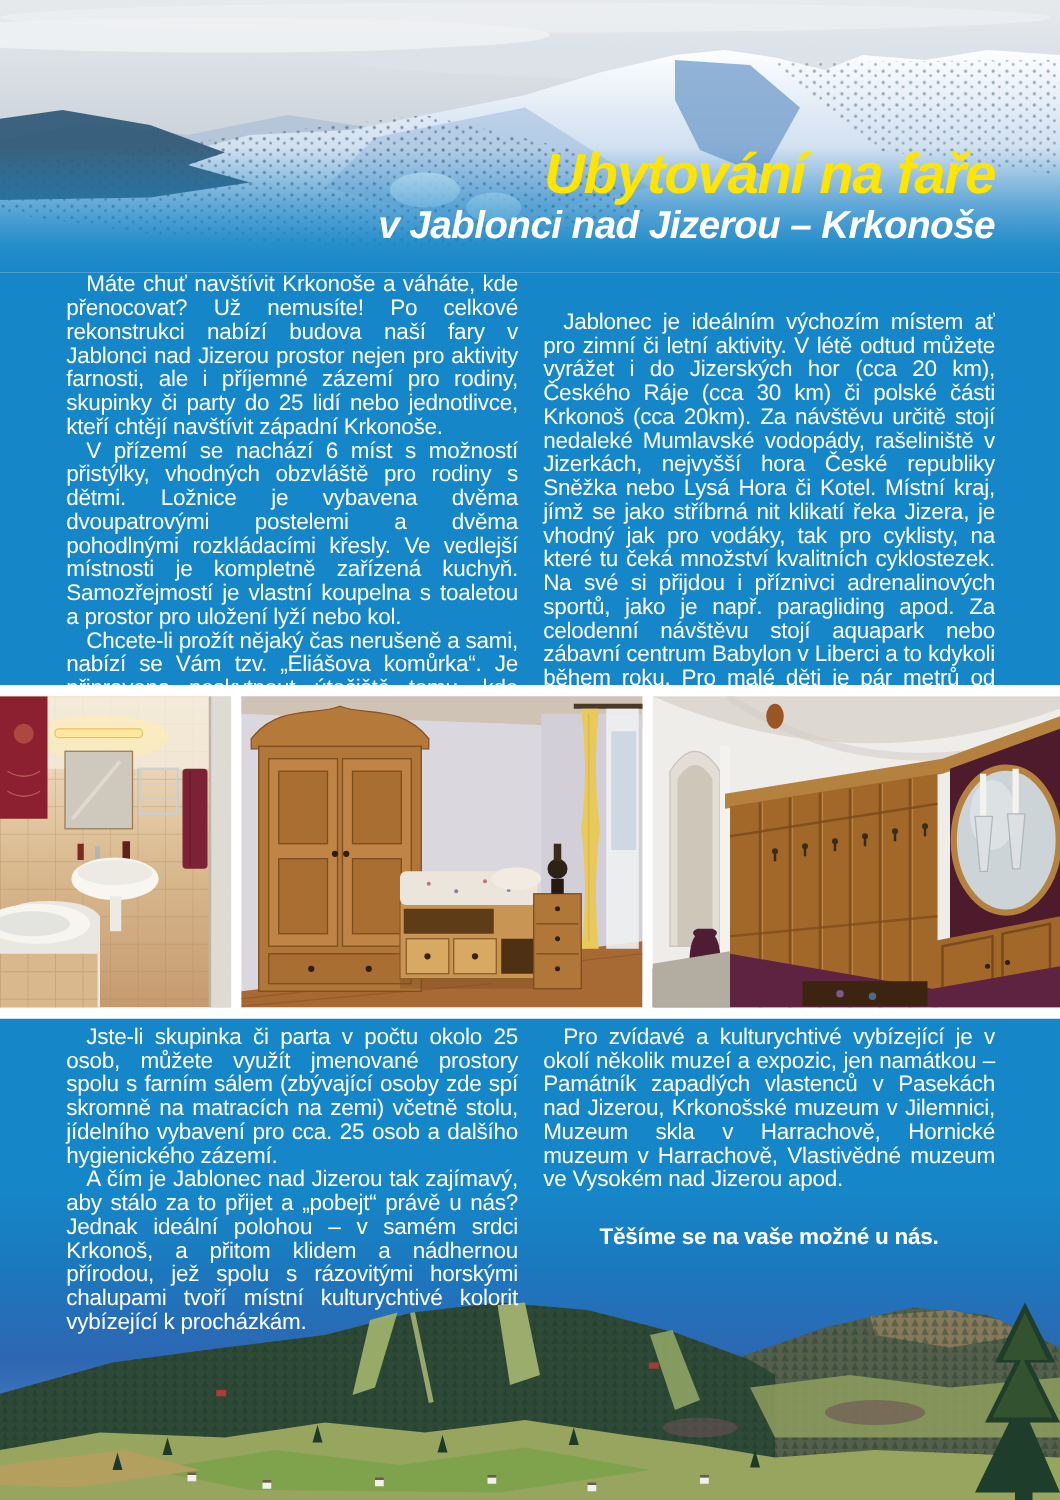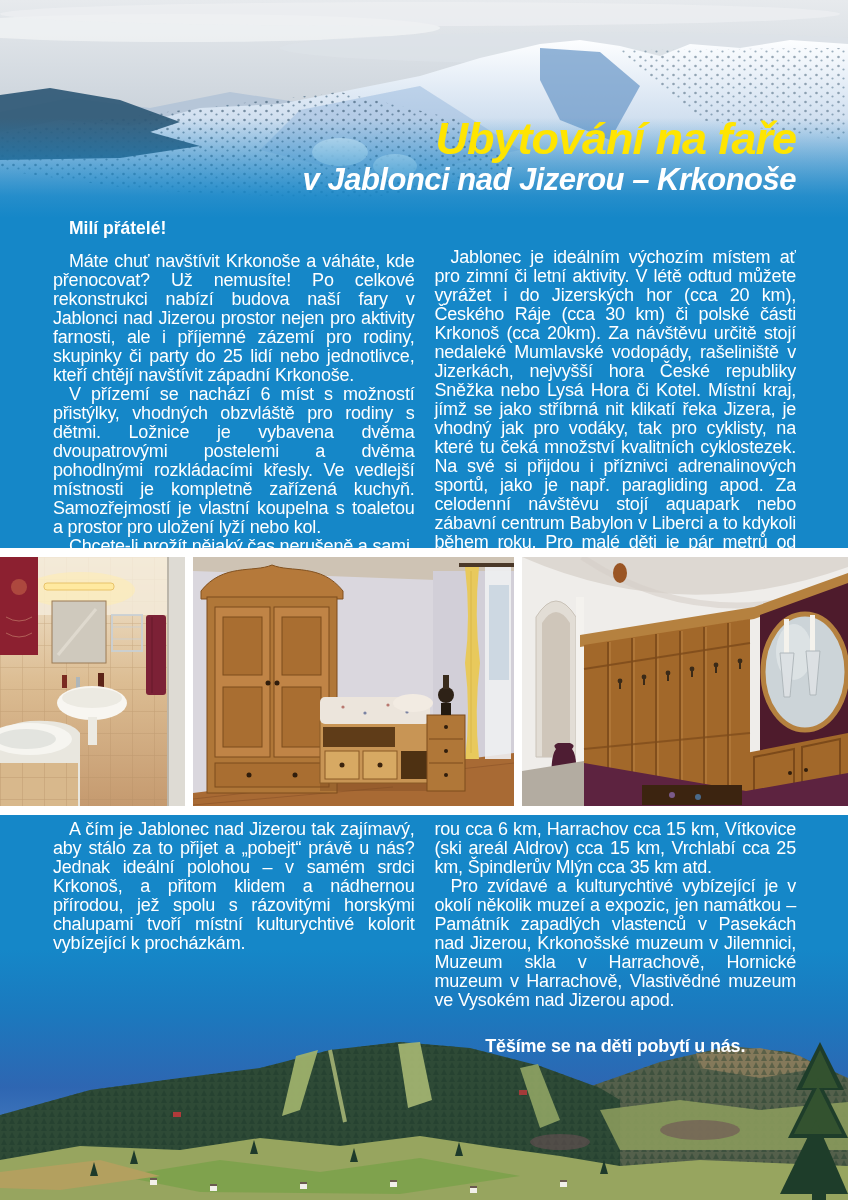--- a/index.html
+++ b/index.html
@@ -97,21 +97,20 @@
     </svg>
   </div>
 
   <div class="title-block">
     <div class="title">Ubytování na faře</div>
     <div class="subtitle">v Jablonci nad Jizerou – Krkonoše</div>
   </div>
 
   <div class="text-block text1">
     <div class="col">
-      <h2 class="greeting">Milí přátelé!</h2>
       <p>Máte chuť navštívit Krkonoše a váháte, kde přenocovat? Už nemusíte! Po celkové rekonstrukci nabízí budova naší fary v Jablonci nad Jizerou prostor nejen pro aktivity farnosti, ale i příjemné zázemí pro rodiny, skupinky či party do 25 lidí nebo jednotlivce, kteří chtějí navštívit západní Krkonoše.</p>
       <p>V přízemí se nachází 6 míst s možností přistýlky, vhodných obzvláště pro rodiny s dětmi. Ložnice je vybavena dvěma dvoupatrovými postelemi a dvěma pohodlnými rozkládacími křesly. Ve vedlejší místnosti je kompletně zařízená kuchyň. Samozřejmostí je vlastní koupelna s toaletou a prostor pro uložení lyží nebo kol.</p>
       <p>Chcete-li prožít nějaký čas nerušeně a sami, nabízí se Vám tzv. „Eliášova komůrka“. Je připravena poskytnout útočiště tomu, kdo potřebuje nějaký čas jen sám pro sebe, stranou od všech lidí. Jde o malou garsonku, která disponuje dvěma postelemi, stolem, kuchyňským koutem (dřez, mikrovlnka…) a koupelnou (toaleta, sprcha, vana).</p>
     </div>
     <div class="col col-offset">
       <p>Jablonec je ideálním výchozím místem ať pro zimní či letní aktivity. V létě odtud můžete vyrážet i do Jizerských hor (cca 20 km), Českého Ráje (cca 30 km) či polské části Krkonoš (cca 20km). Za návštěvu určitě stojí nedaleké Mumlavské vodopády, rašeliniště v Jizerkách, nejvyšší hora České republiky Sněžka nebo Lysá Hora či Kotel.  Místní kraj, jímž se jako stříbrná nit klikatí řeka Jizera, je vhodný jak pro vodáky, tak pro cyklisty, na které tu čeká množství kvalitních cyklostezek. Na své si přijdou i příznivci adrenalinových sportů, jako je např. paragliding apod. Za celodenní návštěvu stojí aquapark nebo zábavní centrum Babylon v Liberci a to kdykoli během roku. Pro malé děti je pár metrů od fary městské dětské hřiště a okolo fary louka vhodná pro všechny možné aktivity.</p>
       <p>V zimě se vám nabízí místní vlek Kamenec nebo známá zimní střediska v bezprostředním okolí - např. Vysoké nad Jizerou (ski areál Větrov) cca 5 km, Rokytnice nad Jizerou (ski areály Horní Domky, Studenov, Modrá Hvězda…) cca 10 km, Paseky nad Jize-</p>
     </div>
   </div>
 
@@ -243,26 +242,26 @@
       <polygon points="0,218 62,206 224,234 326,216 326,249 0,249" fill="#5d2340"></polygon>
       <polygon points="0,214 62,204 62,249 0,249" fill="#b3aca1"></polygon>
       <rect x="120" y="228" width="100" height="20" fill="#3c2410"></rect>
       <circle cx="150" cy="238" r="3" fill="#7a5a8a"></circle>
       <circle cx="176" cy="240" r="3" fill="#4a6a8a"></circle>
     </svg>
   </div>
 
   <div class="text-block text2">
     <div class="col">
+      <p>Jste-li skupinka či parta v počtu okolo 25 osob, můžete využít jmenované prostory spolu s farním sálem (zbývající osoby zde spí skromně na matracích na zemi) včetně stolu, jídelního vybavení pro cca. 25 osob a dalšího hygienického zázemí.</p>
       <p>A čím je Jablonec nad Jizerou tak zajímavý, aby stálo za to přijet a „pobejt“ právě u nás? Jednak ideální polohou – v samém srdci Krkonoš, a přitom klidem a nádhernou přírodou, jež spolu s rázovitými horskými chalupami tvoří místní kulturychtivé kolorit vybízející k procházkám.</p>
     </div>
     <div class="col">
-      <p class="cont">rou cca 6 km, Harrachov cca 15 km, Vítkovice (ski areál Aldrov) cca 15 km, Vrchlabí cca 25 km, Špindlerův Mlýn cca 35 km atd.</p>
       <p>Pro zvídavé a kulturychtivé vybízející je v okolí několik muzeí a expozic, jen namátkou – Památník zapadlých vlastenců v Pasekách nad Jizerou, Krkonošské muzeum v Jilemnici, Muzeum skla v Harrachově, Hornické muzeum v Harrachově, Vlastivědné muzeum ve Vysokém nad Jizerou apod.</p>
-      <div class="closing">Těšíme se na děti pobytí u nás.</div>
+      <div class="closing">Těšíme se na vaše možné u nás.</div>
     </div>
   </div>
 
   <div class="bottom-photo">
     <svg width="848" height="250" viewBox="0 0 848 250">
       <defs>
         <linearGradient id="skyb" x1="0" y1="0" x2="0" y2="1">
           <stop offset="0" stop-color="#1587c8"></stop>
           <stop offset="0.25" stop-color="#1b79be"></stop>
           <stop offset="0.55" stop-color="#2e66b2"></stop>

